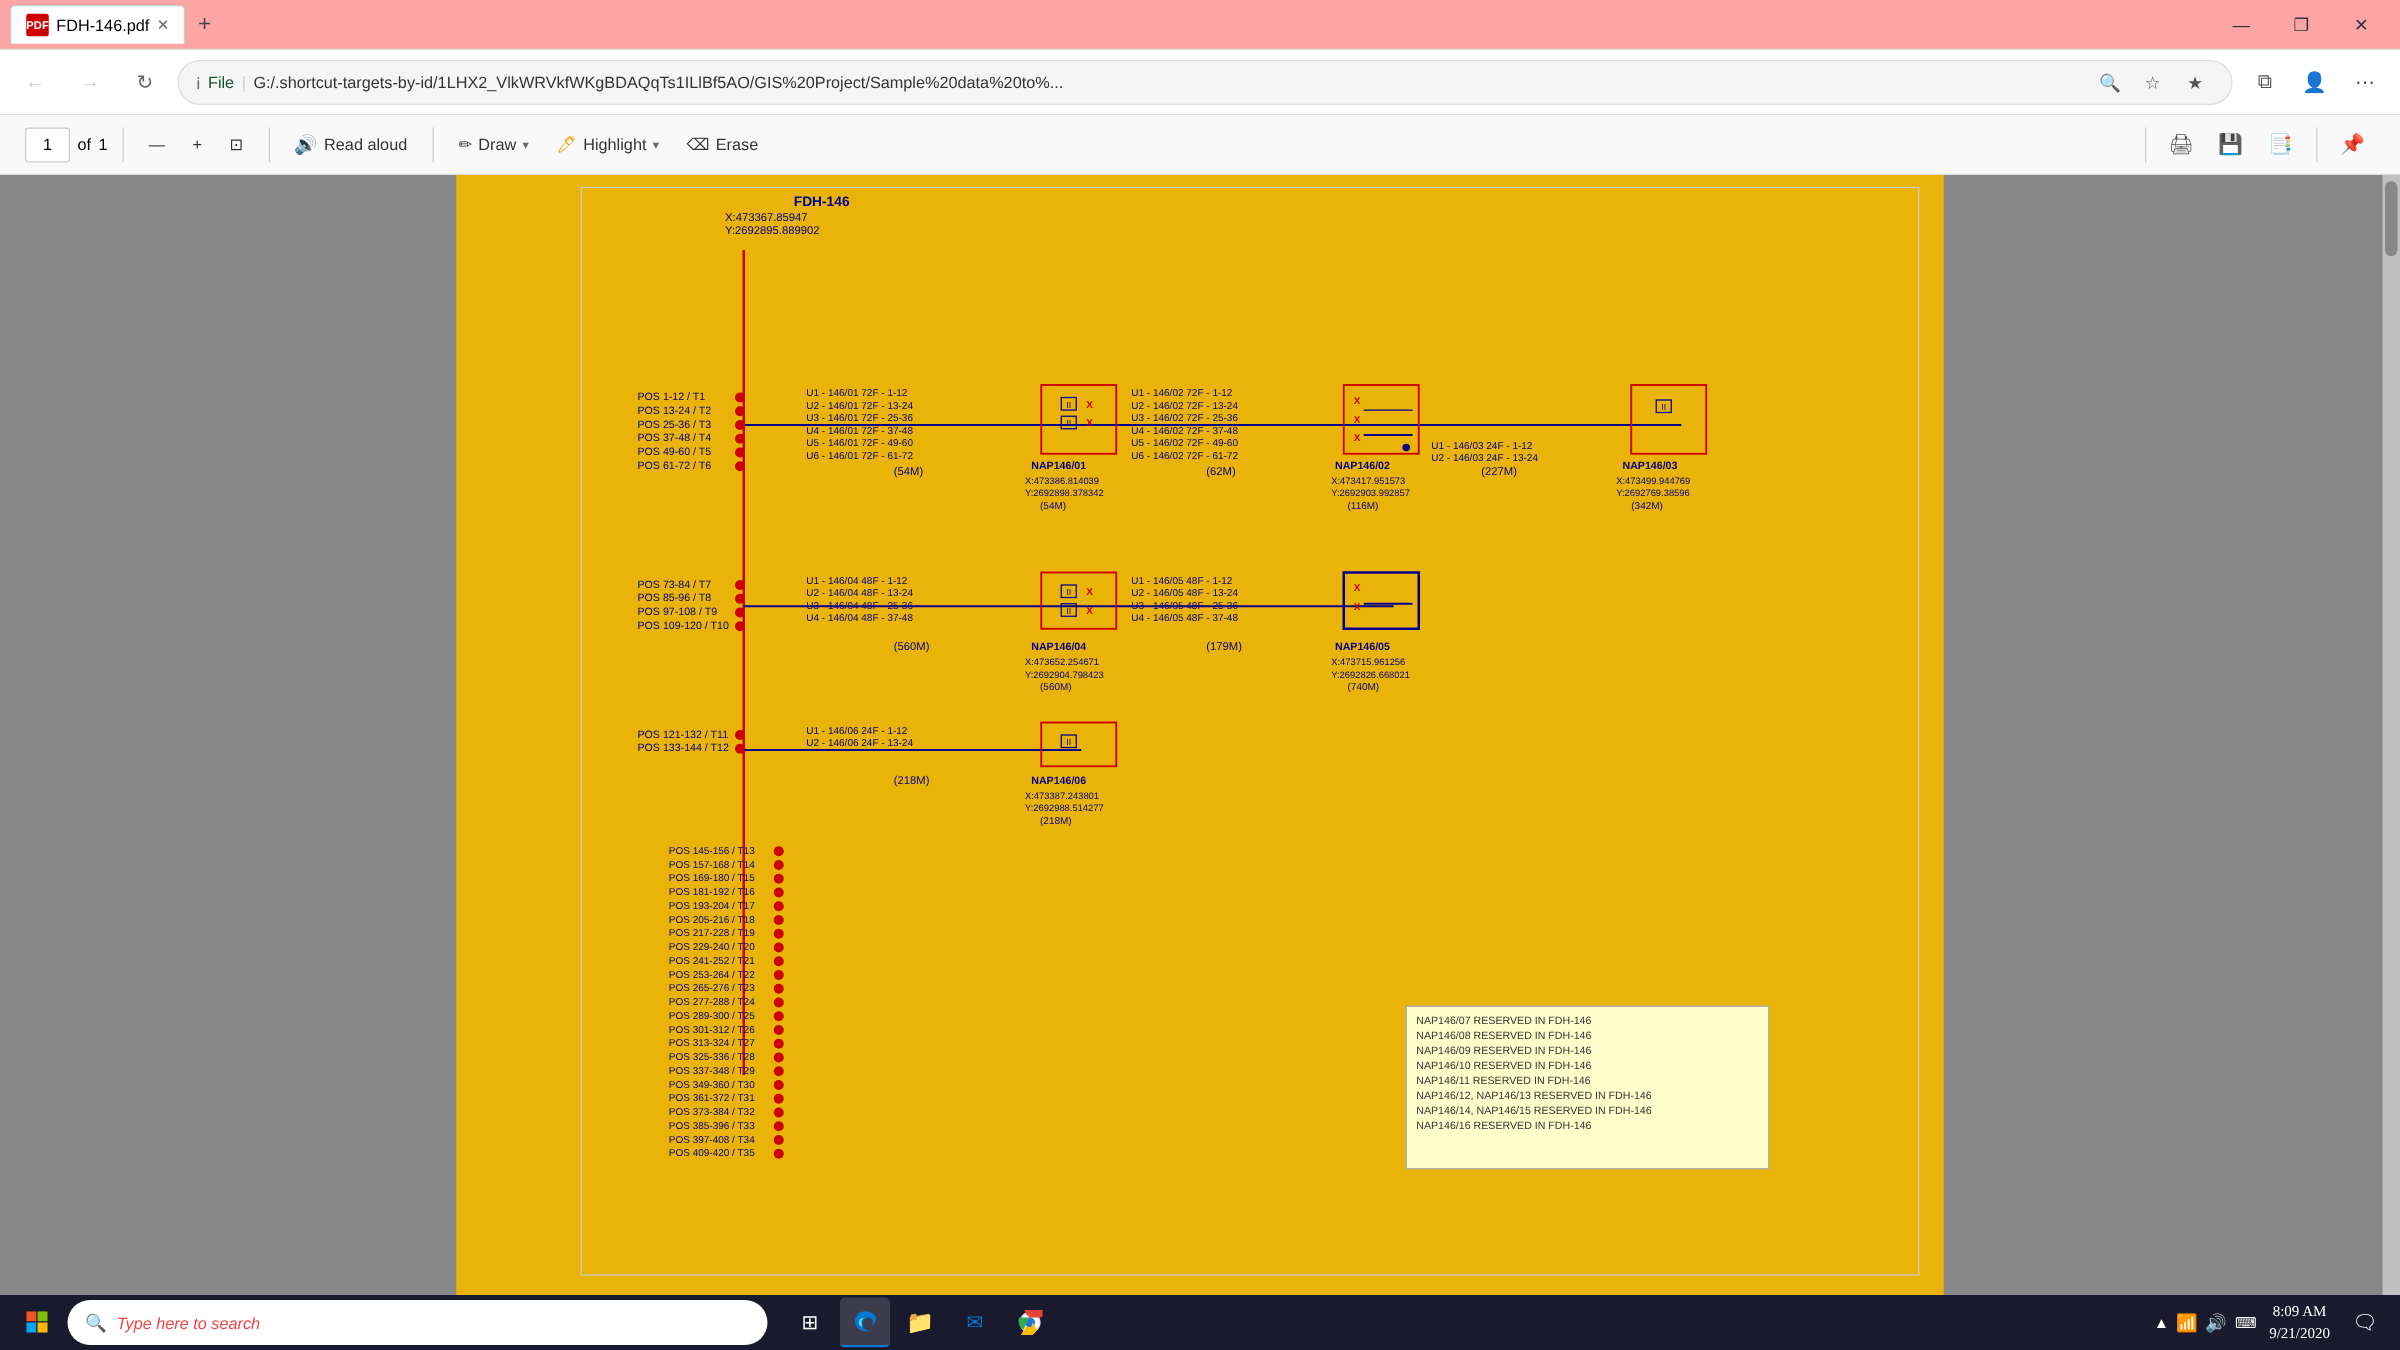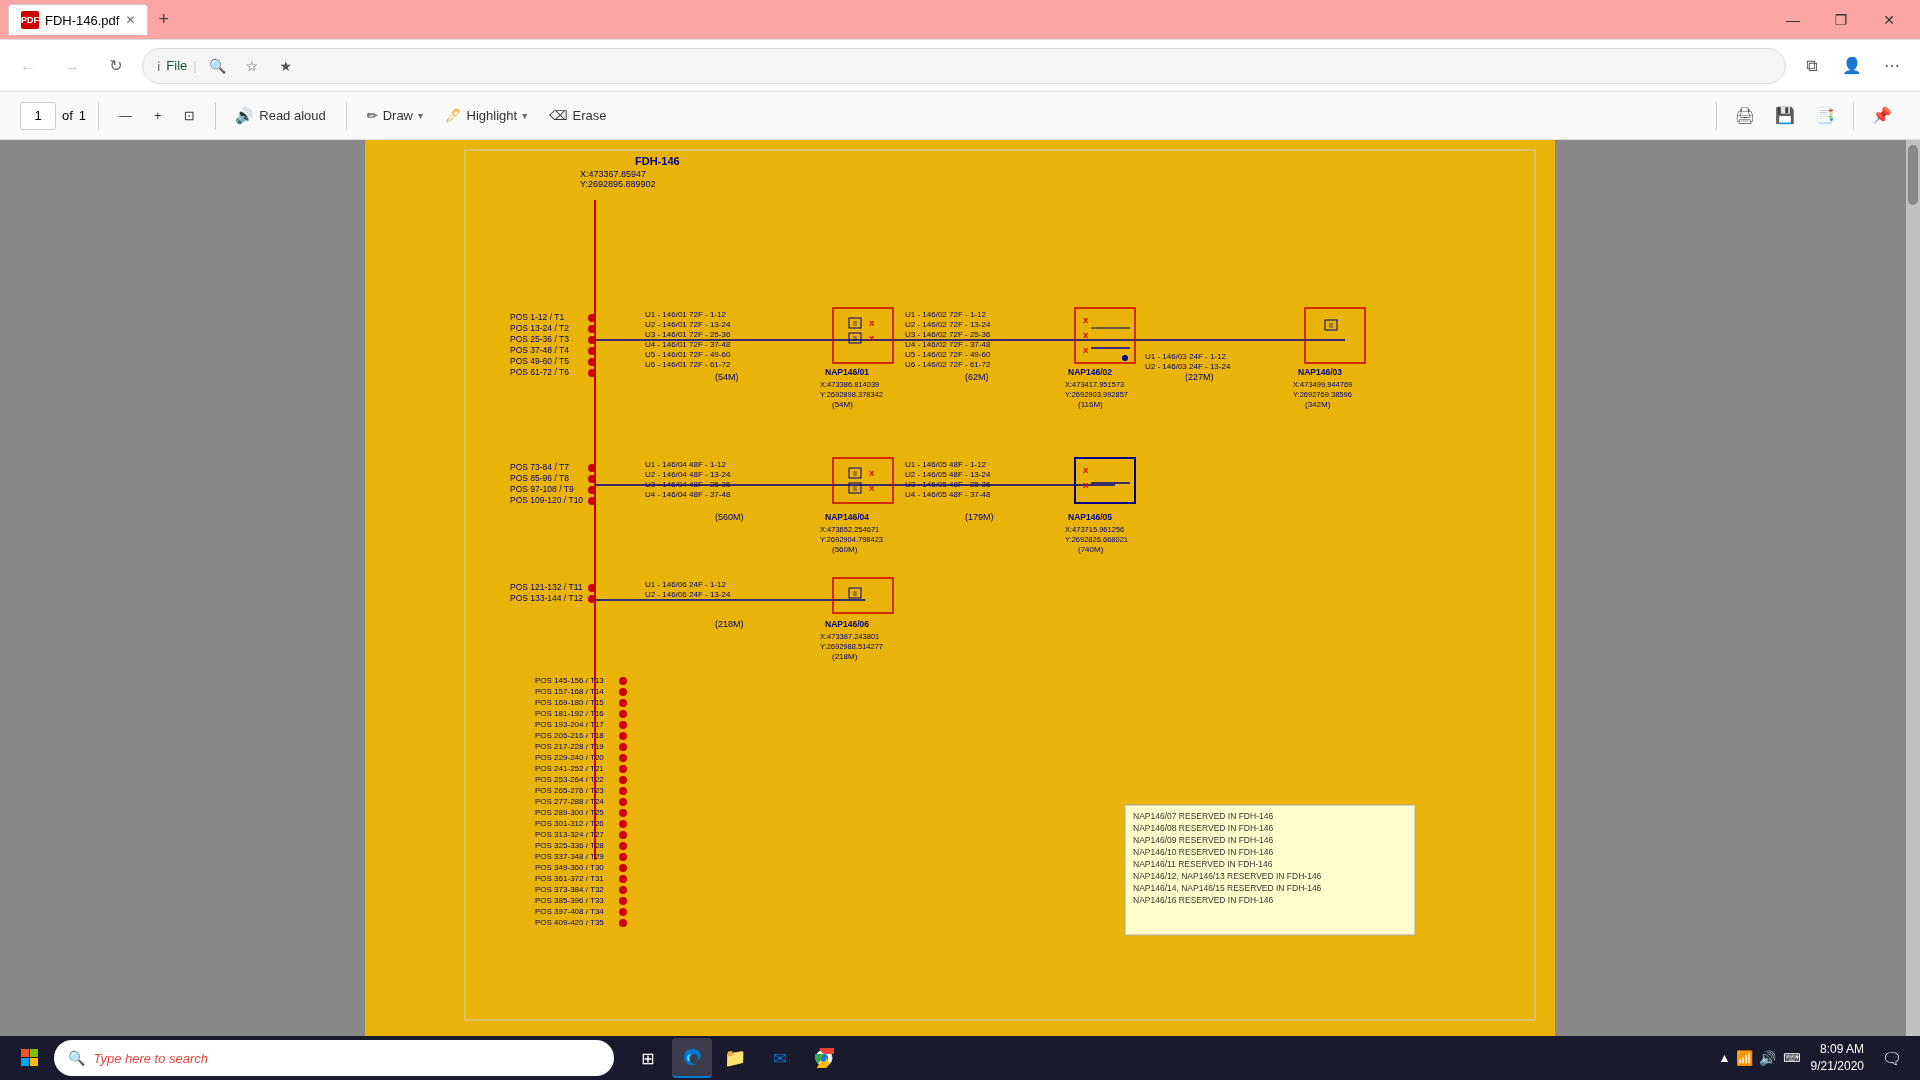--- a/index.html
+++ b/index.html
@@ -282,23 +282,24 @@
       gap: 10px;
       color: white;
       font-size: 12px;
     }
     .taskbar-icons {
       display: flex;
       gap: 6px;
       align-items: center;
     }
     .taskbar-clock {
-      text-align: right;
+      text-align: center;
       line-height: 1.4;
       cursor: pointer;
+      font-family: Liberation Serif, serif;
     }
     .taskbar-notif {
       width: 36px; height: 40px;
       display: flex; align-items: center; justify-content: center;
       cursor: pointer;
     }
   </style>
 </head>
 <body>
 
@@ -321,20 +322,21 @@
 </div>
 
 <div class="address-bar">
   <button class="nav-btn disabled">←</button>
   <button class="nav-btn disabled">→</button>
   <button class="nav-btn">↻</button>
   <div class="address-input-wrap">
     <span class="address-icon">ℹ</span>
     <span style="color:#14532d;font-size:13px;">File</span>
     <span style="color:#ccc;font-size:13px;">|</span>
+    <span class="address-text">G:/.shortcut-targets-by-id/1LHX2_VlkWRVkfWKgBDAQqTs1ILlBf5AO/GIS%20Project/Sample%20data%20to%...</span>
     <div class="address-actions">
       <button class="addr-action-btn">🔍</button>
       <button class="addr-action-btn">☆</button>
       <button class="addr-action-btn">★</button>
     </div>
   </div>
   <div class="toolbar-right">
     <button class="toolbar-right-btn">⧉</button>
     <button class="toolbar-right-btn">👤</button>
     <button class="toolbar-right-btn">⋯</button>

